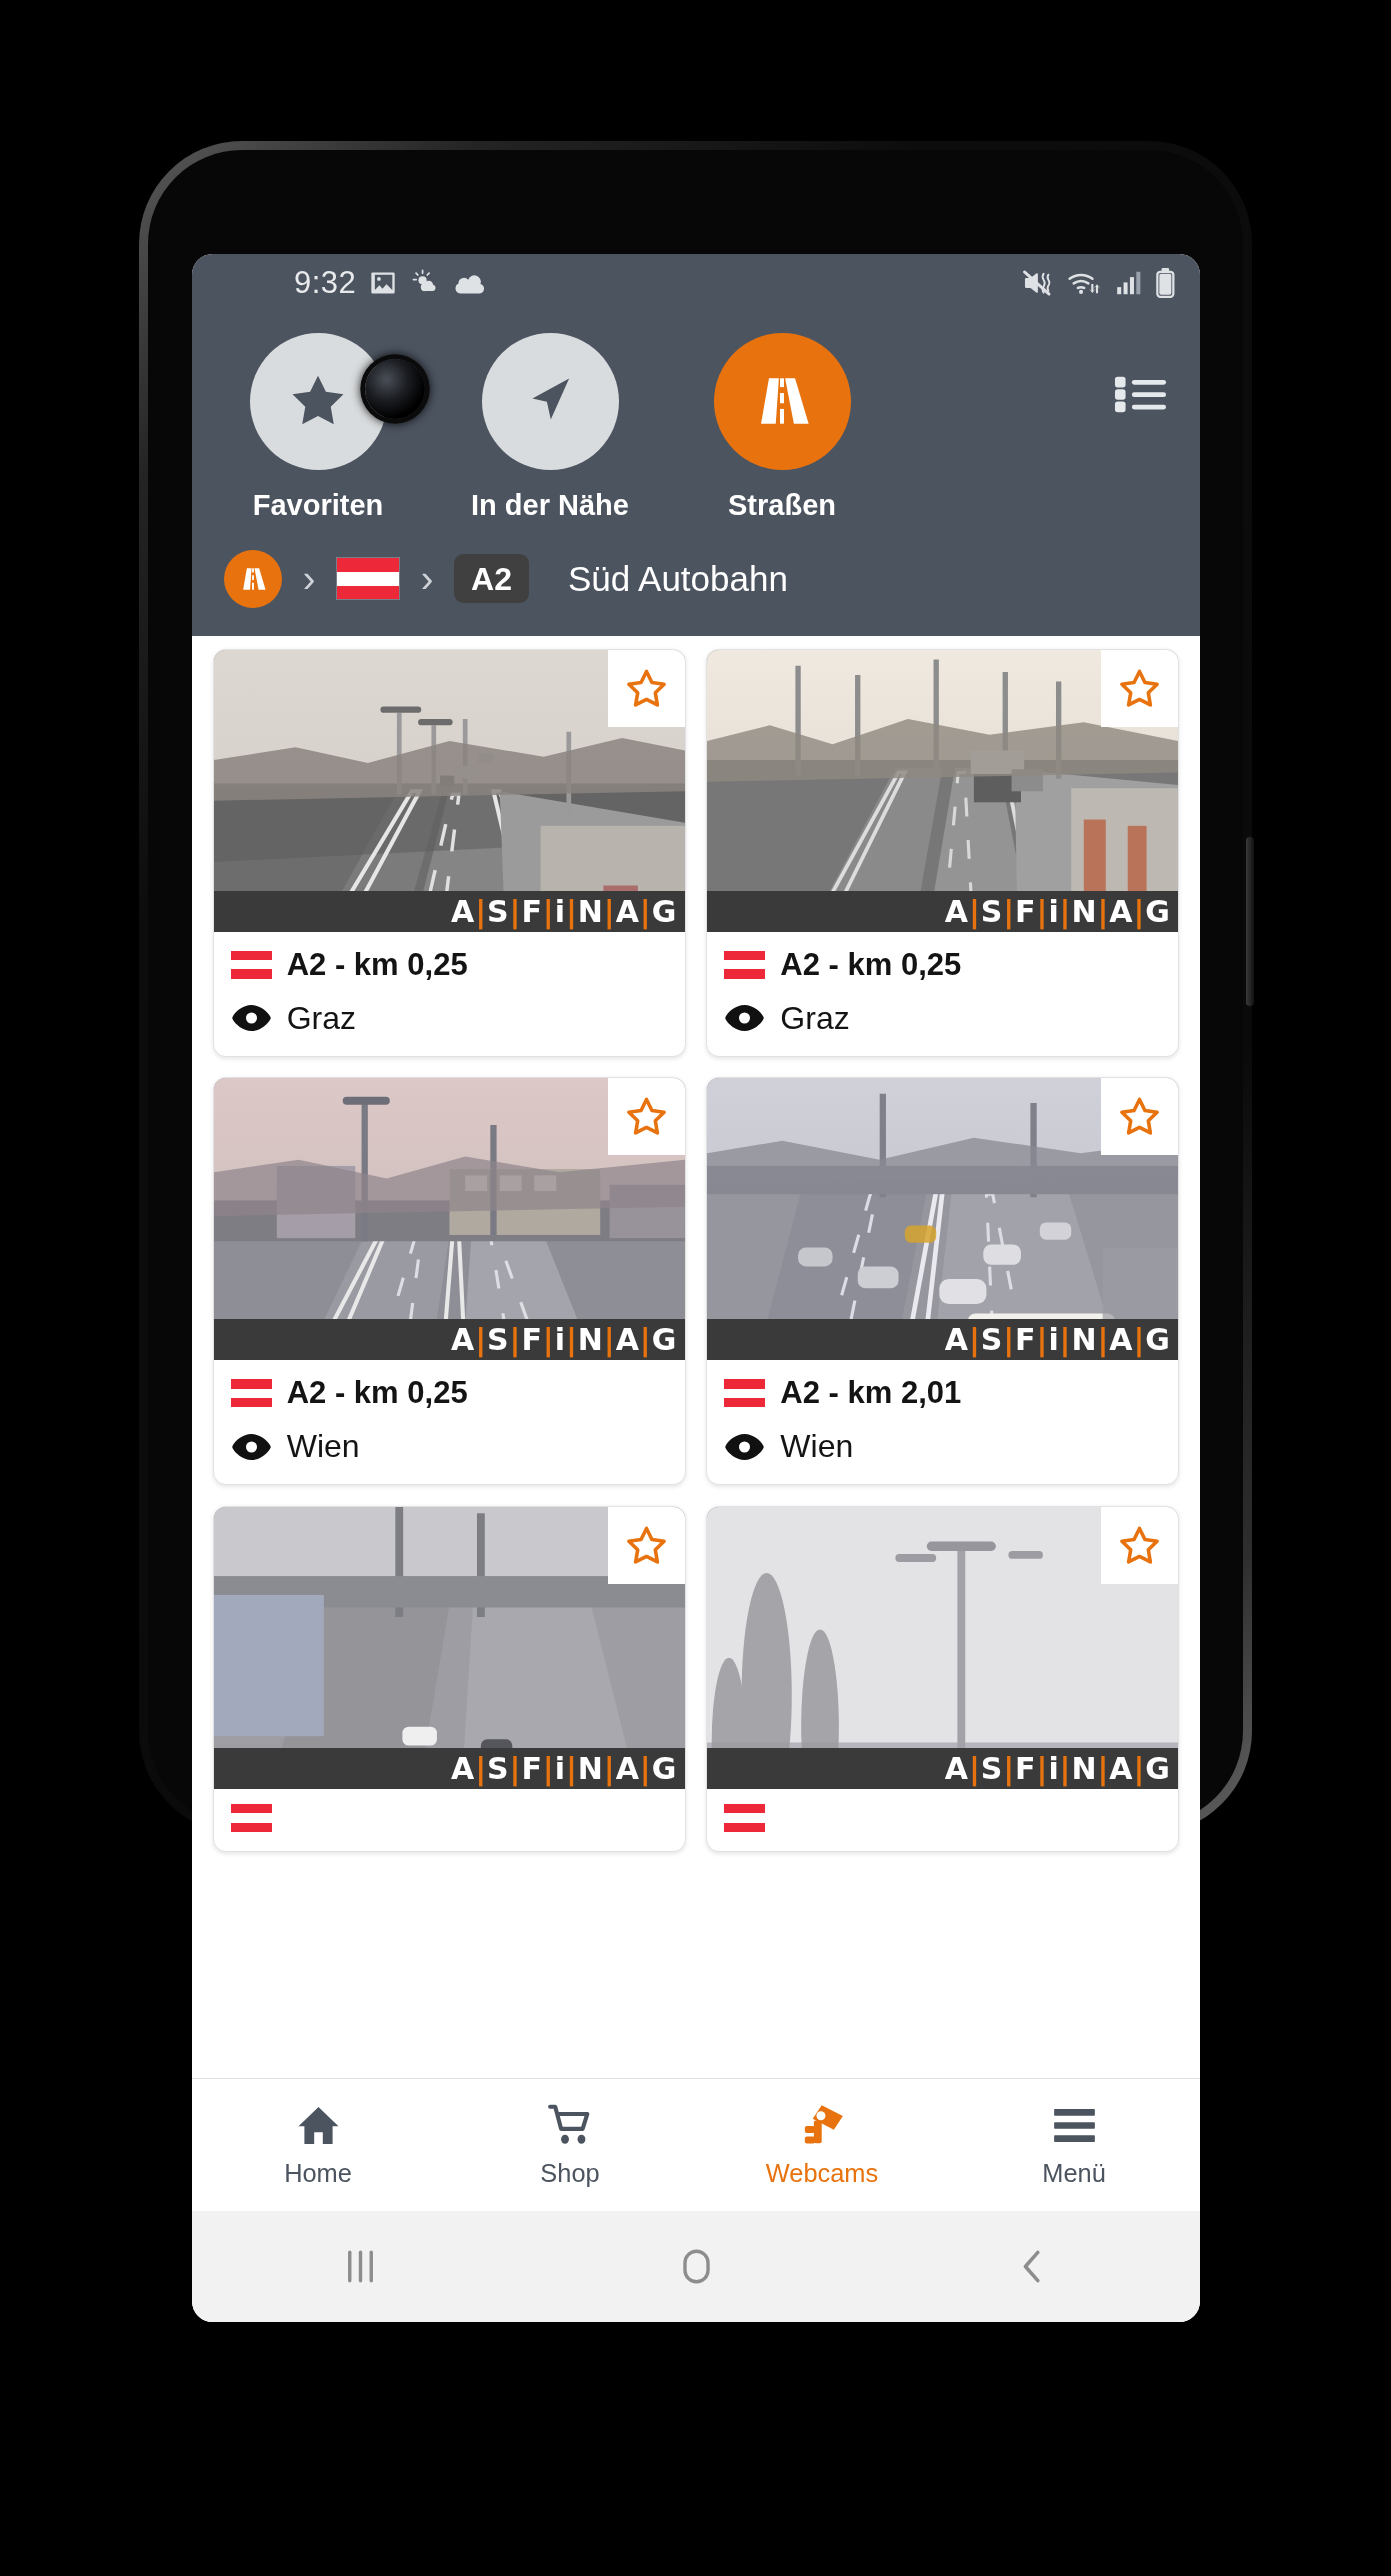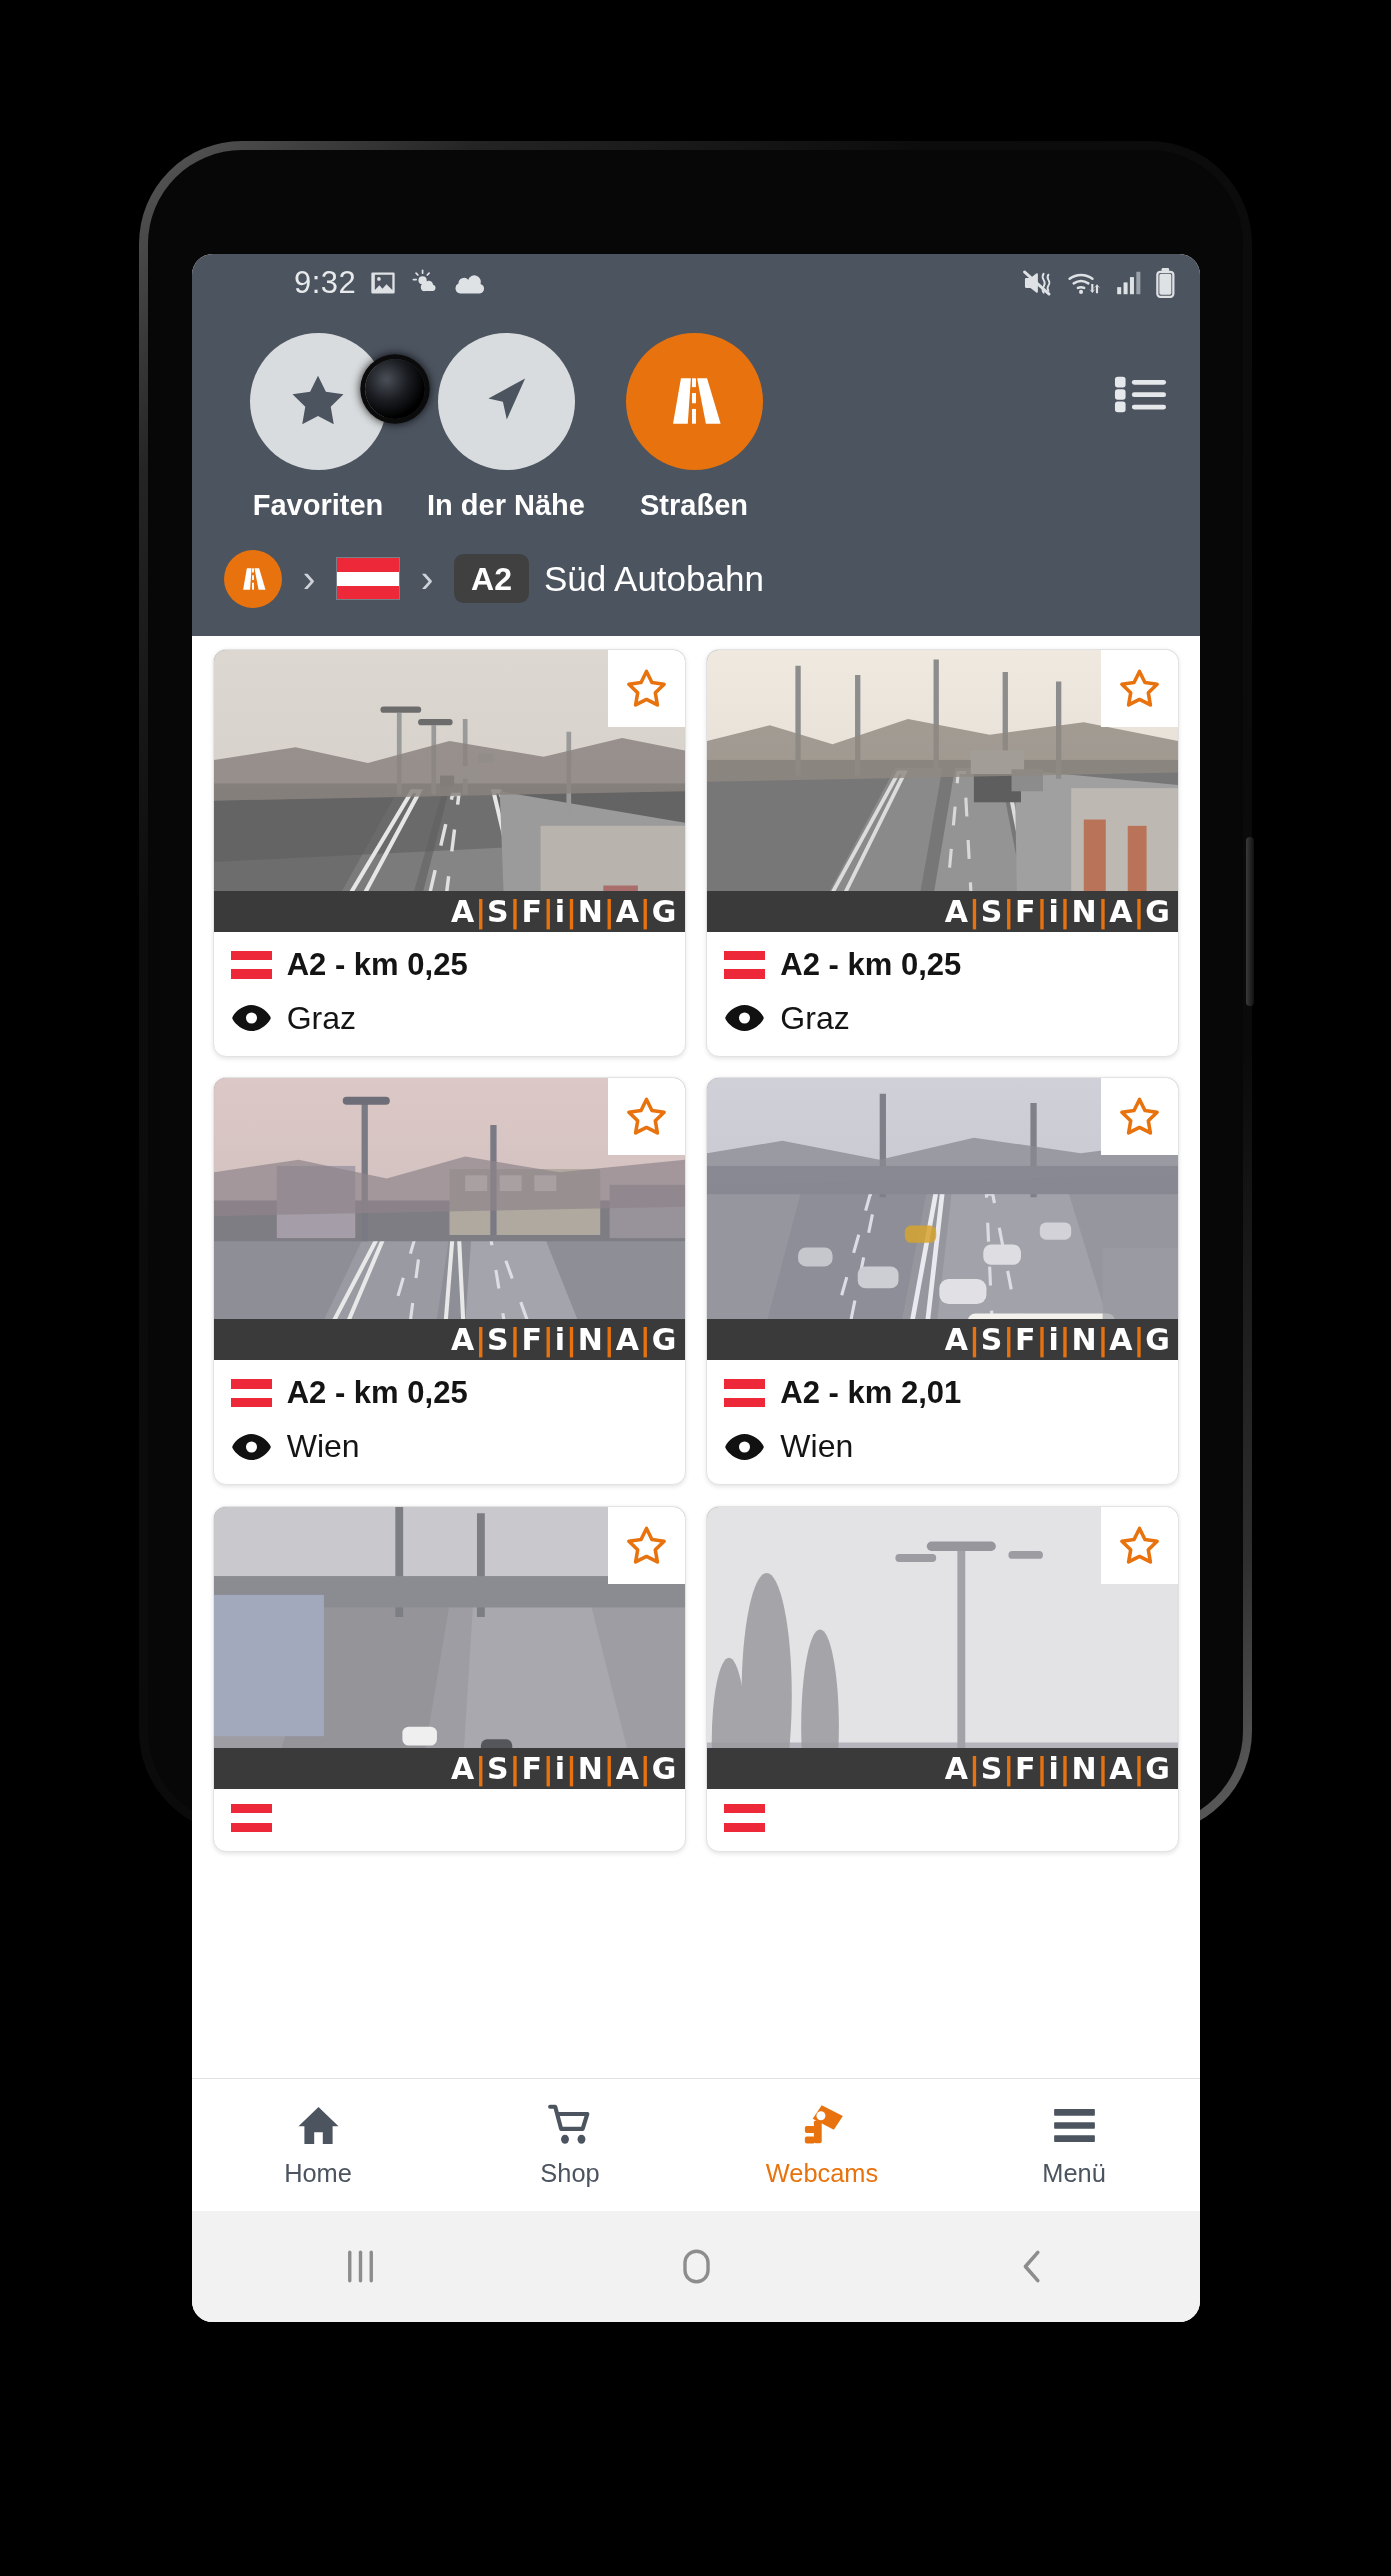--- a/index.html
+++ b/index.html
@@ -23,39 +23,39 @@
   
   #status-bar{height:58px;background:#4c5460;display:flex;align-items:center;
     padding:0 24.4px 0 102px;box-sizing:border-box;color:#e8eaec;}
   #status-left{display:flex;align-items:center;gap:13px;flex:1;}
   #status-clock{font-size:31px;font-weight:400;letter-spacing:0.5px;}
   #status-right{display:flex;align-items:center;gap:13px;}
   .sb-ico{display:block;}
 
   
   #app-header{background:#4c5460;padding:20.7px 0 0 0;}
-  #quick-nav{display:flex;align-items:flex-start;padding:0 32px;position:relative;}
+  #quick-nav{display:flex;align-items:flex-start;padding:0 32px;position:relative;gap:44px;}
   .qn-item{width:188px;display:flex;flex-direction:column;align-items:center;cursor:pointer;}
   .qn-circle{width:137px;height:137px;border-radius:50%;background:#d9dcde;
     display:flex;align-items:center;justify-content:center;}
   .qn-circle.active{background:#e8730e;}
   .qn-label{margin-top:19px;font-size:29px;font-weight:bold;color:#fff;white-space:nowrap;}
   #list-toggle{position:absolute;right:32px;top:39px;cursor:pointer;}
 
   
   #breadcrumb{display:flex;align-items:center;gap:0;padding:28px 32px 28px 32px;background:#4c5460;}
   .bc-road{width:58px;height:58px;border-radius:50%;background:#e8730e;display:flex;
     align-items:center;justify-content:center;flex:0 0 auto;}
   .bc-sep{color:#cfd3d8;font-size:38px;font-weight:300;margin:0 20.7px;line-height:1;}
   .bc-flag{width:64px;height:43px;flex:0 0 auto;border:0.9px solid rgba(255,255,255,.25);box-sizing:border-box;}
   .bc-flag .r{height:33.33%;background:#ed2939;}
   .bc-flag .w{height:33.34%;background:#fff;}
   .bc-badge{background:#404040;color:#fff;font-size:32px;font-weight:bold;border-radius:9.4px;
     padding:8.5px 17px;line-height:1;}
-  .bc-title{color:#fff;font-size:35px;margin-left:15px;white-space:nowrap;}
+  .bc-title{color:#fff;font-size:35px;margin-left:39px;white-space:nowrap;}
 
   
   #content{background:#fff;height:1271px;overflow:hidden;position:relative;}
   #grid{display:grid;grid-template-columns:1fr 1fr;gap:20.7px;padding:13px 20.7px 0 20.7px;box-sizing:border-box;}
   .cam-card{background:#fff;border:0.9px solid #e2e2e2;border-radius:13px;overflow:hidden;
     box-shadow:0 1.9px 4.7px rgba(0,0,0,.10);cursor:pointer;}
   .cam-imgwrap{position:relative;width:100%;height:282px;overflow:hidden;background:#8a8a8a;}
   .cam-img{position:absolute;inset:0;}
   .fav-btn{position:absolute;right:0;top:0;width:77px;height:77px;background:#fff;
     display:flex;align-items:center;justify-content:center;cursor:pointer;}

